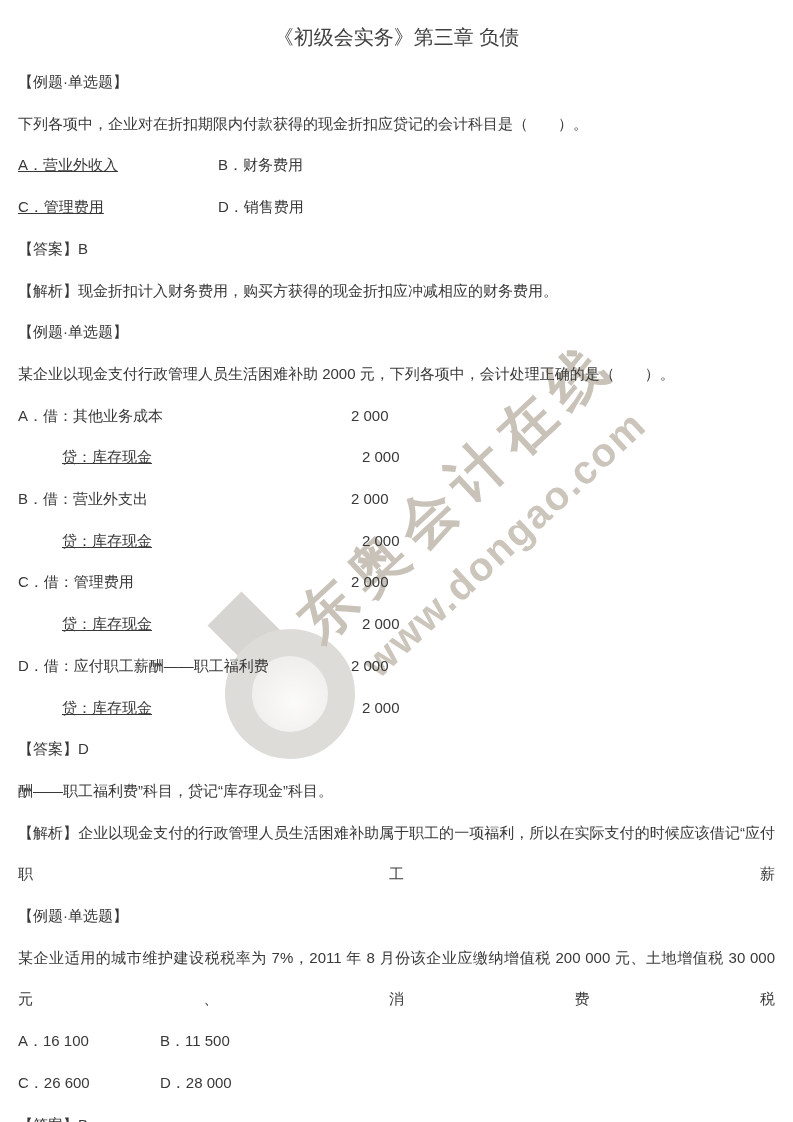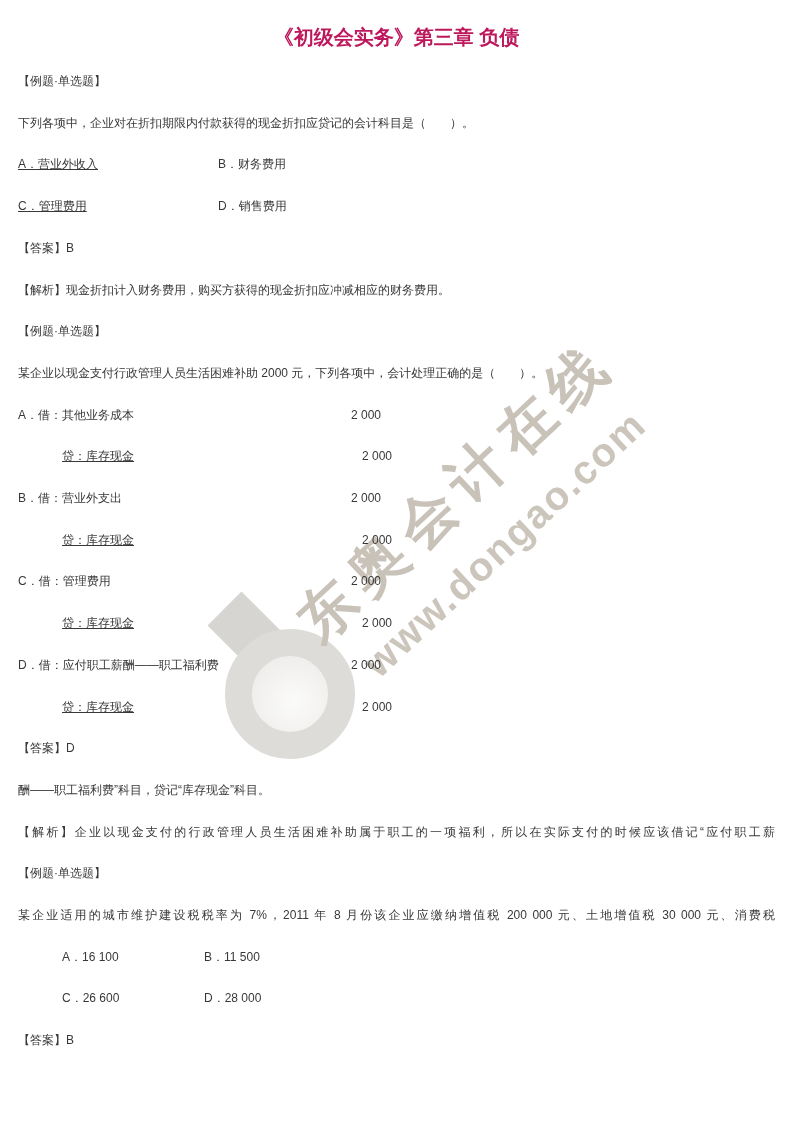--- a/index.html
+++ b/index.html
@@ -27,26 +27,26 @@
     transform:translate(-50%,-50%) rotate(-43deg);
     text-align:center;color:#c8c2b8;
   }
   .wm-cn{font-size:57px;font-weight:bold;letter-spacing:11px;white-space:nowrap;}
   .wm-url{font-size:40px;font-weight:bold;letter-spacing:2px;white-space:nowrap;margin-top:10px;color:#cbc5bb;}
 
   
   .content{position:absolute;left:18px;right:18px;top:61px;z-index:1;}
   .doc-title{
     position:absolute;left:0;right:0;top:22px;z-index:1;
-    text-align:center;font-size:20px;font-weight:bold;color:#be185d;line-height:30px;
+    text-align:center;font-size:20px;font-weight:normal;color:#404040;line-height:30px;
   }
-  .line{position:relative;line-height:41.7px;font-size:12px;white-space:normal;}
+  .line{position:relative;line-height:41.7px;font-size:15px;white-space:normal;}
   .jfull{text-align:justify;text-align-last:justify;}
   .opt-col-wide{display:inline-block;width:200px;text-decoration:underline;}
-  .opt-col-narrow{display:inline-block;width:142px;margin-left:44px;}
+  .opt-col-narrow{display:inline-block;width:142px;}
   .credit-indent{padding-left:44px;text-decoration:underline;}
   .amt-debit{position:absolute;left:333px;top:0;}
   .amt-credit{position:absolute;left:344px;top:0;}
 </style>
 </head>
 <body>
 
 <div class="page">
 
   <div class="watermark">

